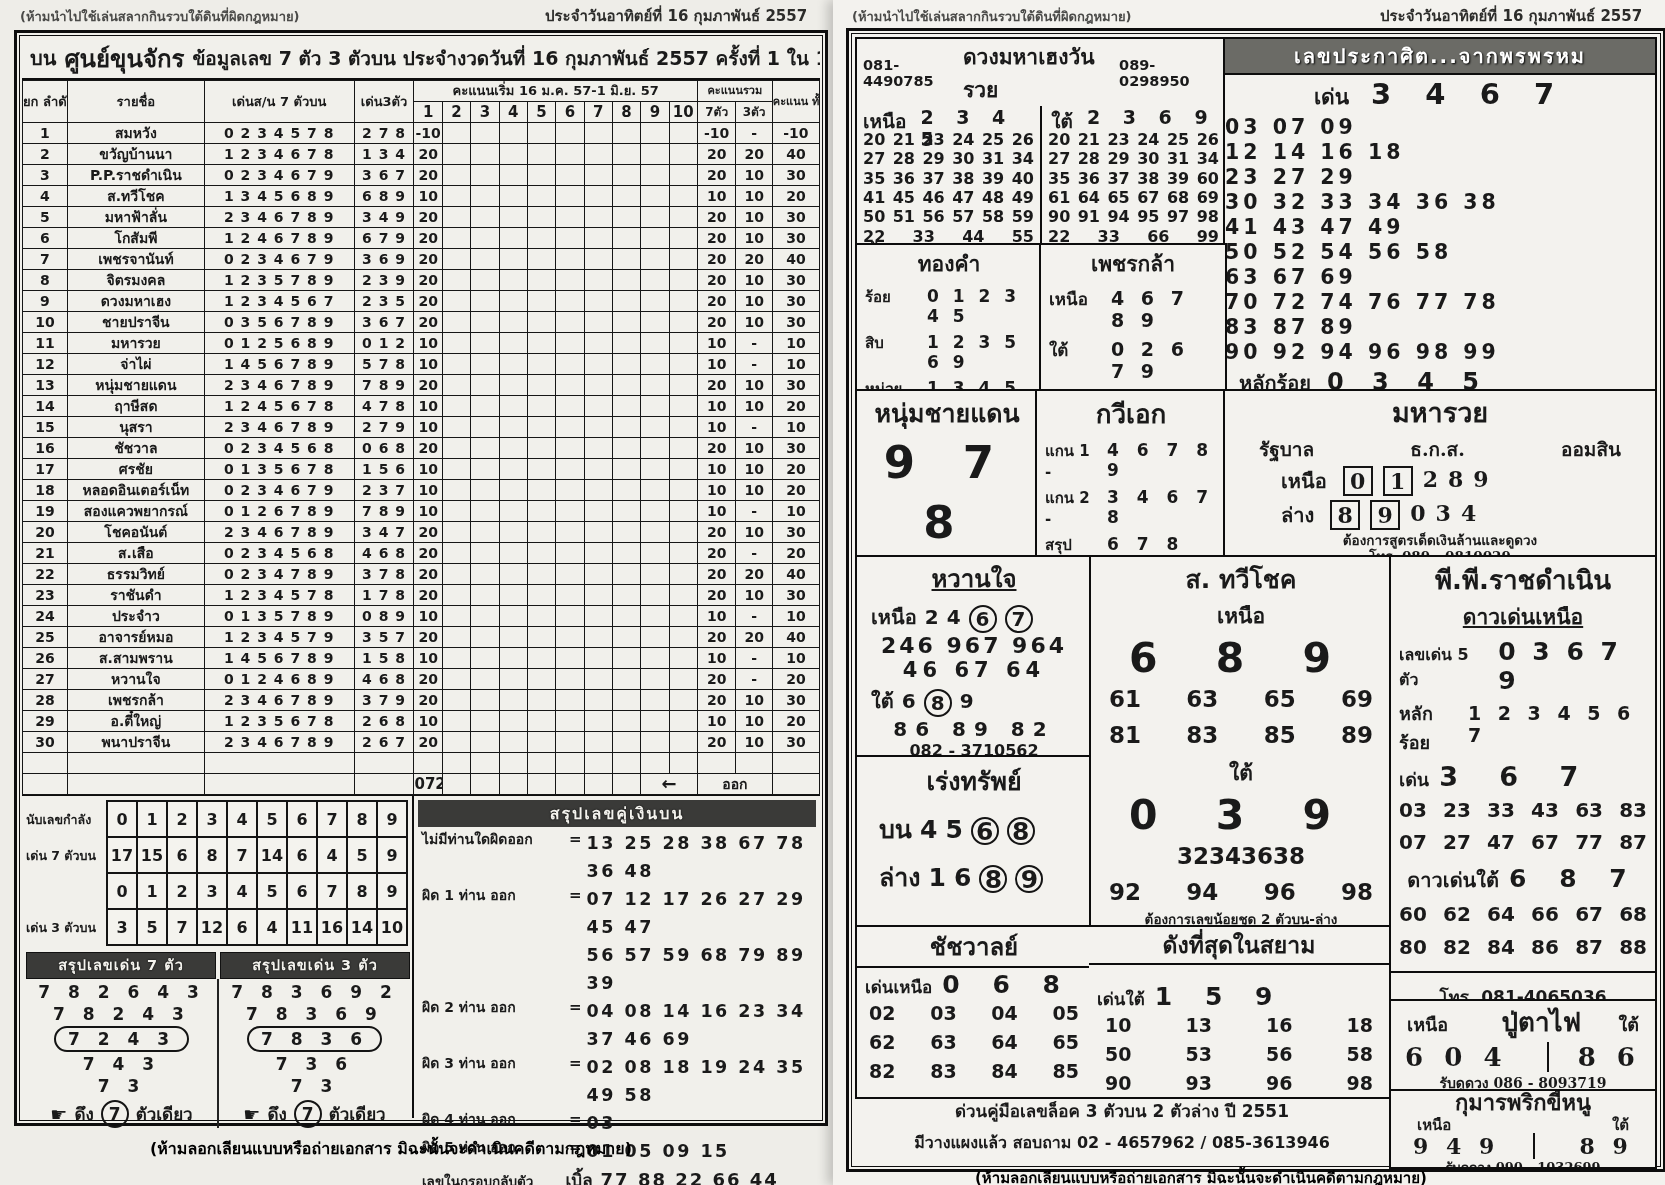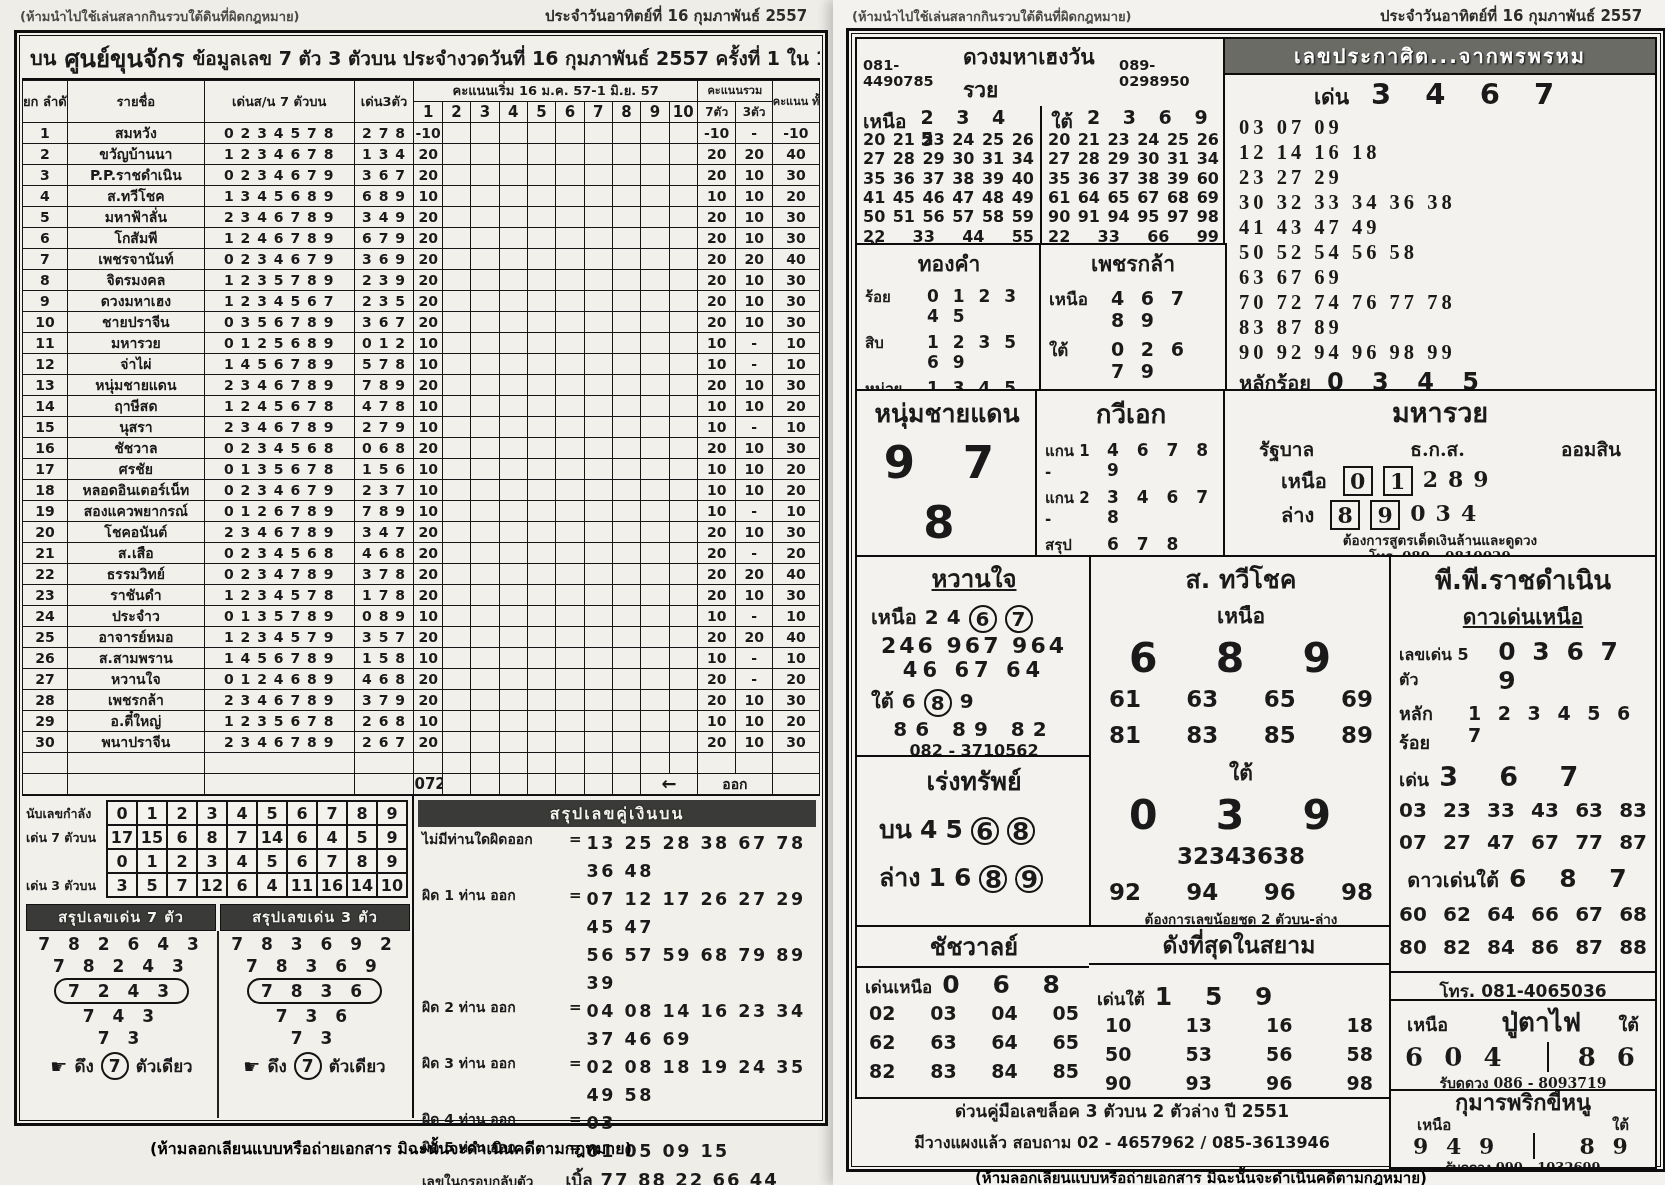--- a/index.html
+++ b/index.html
@@ -24,21 +24,21 @@
   .title-rest{font-size:19px;font-weight:bold;}
   table.main{border-collapse:collapse;width:100%;table-layout:fixed;}
   table.main th,table.main td{border:1px solid #161616;text-align:center;padding:0;
       font-weight:bold;font-size:14px;height:20px;line-height:18px;overflow:hidden;white-space:nowrap;}
   table.main thead th{font-size:13px;line-height:14px;}
   th.pre,td.pre{white-space:pre-line;}
   td.name-cell{text-align:left;padding-left:4px;font-size:13.5px;}
   td.numset{font-size:14.5px;letter-spacing:1px;}
   .lower{display:flex;flex:1;border-top:1px solid #0e0e0e;min-height:0;}
   .lower-left{width:384px;padding:6px 2px 0 4px;display:flex;flex-direction:column;}
-  .power-row{display:flex;align-items:stretch;height:24px;}
+  .power-row{display:flex;align-items:stretch;height:36px;}
   .power-label{width:82px;font-size:12.5px;font-weight:bold;display:flex;align-items:center;}
   .power-cell{width:28px;border:2px solid #141414;margin-left:-2px;margin-top:-2px;
       display:flex;align-items:center;justify-content:center;font-size:16px;font-weight:bold;background:#f4f3ee;}
   .sum-heads{display:flex;gap:4px;margin-top:6px;}
   .dark-bar{flex:1;background:#3a3a38;color:#f4f3ee;font-weight:bold;font-size:14.5px;
       text-align:center;height:25px;line-height:25px;border:1px solid #111;letter-spacing:1px;
       text-shadow:0 0 2px #000;overflow:hidden;white-space:nowrap;}
   .pyr-wrap{display:flex;flex:1;}
   .pyr{flex:1;text-align:center;font-weight:bold;font-size:17px;line-height:22px;padding-top:2px;}
   .pyr + .pyr{border-left:2px solid #222;}
@@ -78,21 +78,21 @@
   .dcol-rows{flex:1;display:flex;flex-direction:column;justify-content:space-around;}
   .spread{display:flex;justify-content:space-between;font-weight:bold;font-size:13.5px;}
   .dcol-foot{border-top:2px solid #0d0d0d;font-weight:bold;font-size:16px;height:26px;
              display:flex;align-items:center;justify-content:center;gap:12px;}
   .hdr-bar{background:#6b6b66;color:#fff;font-weight:bold;font-size:20px;text-align:center;
       height:34px;line-height:34px;letter-spacing:2px;text-shadow:1px 1px 2px #000;border-bottom:2px solid #0d0d0d;
       white-space:nowrap;overflow:hidden;}
   .prak-den{display:flex;justify-content:center;align-items:baseline;gap:22px;margin:2px 0;}
   .prak-den-lbl{font-size:21px;font-weight:bold;}
   .prak-den-val{font-size:29px;font-weight:bold;letter-spacing:12px;}
-  .prak-rows{padding-left:14px;font-family:Liberation Serif, serif;}
+  .prak-rows{}
   .prak-rows div{font-size:20.5px;font-weight:bold;letter-spacing:4px;line-height:25px;}
   .prak-foot{display:flex;align-items:baseline;gap:16px;padding-left:14px;margin-top:2px;}
   .prak-foot-lbl{font-size:20px;font-weight:bold;}
   .prak-foot-val{font-size:24px;font-weight:bold;letter-spacing:10px;}
   .lab-line{display:flex;align-items:baseline;padding:0 8px;gap:10px;font-weight:bold;}
   .phone-line{text-align:center;font-weight:bold;}
   .serif{font-family:"DejaVu Serif",serif;}
   .mah-cols{display:flex;justify-content:space-between;padding:0 34px;font-size:19px;font-weight:bold;}
   .mah-row{display:flex;align-items:center;gap:16px;padding-left:56px;font-size:22px;font-weight:bold;height:34px;}
   .mah-row .rich span{margin-right:10px;}
@@ -1310,21 +1310,21 @@
           </div>
           <div class="spread" style="font-size: inherit;">
             <span>80</span>
             <span>82</span>
             <span>84</span>
             <span>86</span>
             <span>87</span>
             <span>88</span>
           </div>
         </div>
-      <div class="phone-line" style="font-size:17px;border-top:2px solid #0d0d0d;margin-top:6px;padding-top:4px;">โทร. 081-4065036</div>
+      <div class="phone-line" style="font-size:17px;border-top:2px solid #0d0d0d;margin-top:6px;padding-top:10px;">โทร. 081-4065036</div>
     </div>
 
     <div class="bx serif" style="left:540px;top:968px;width:264px;height:90px;">
       <div style="display:flex;align-items:baseline;justify-content:space-between;padding:0 16px;">
         <span style="font-size:18px;font-weight:bold;">เหนือ</span>
         <span style="font-size:26px;font-weight:bold;margin-left:16px;">ปู่ตาไฟ</span>
         <span style="font-size:18px;font-weight:bold;">ใต้</span>
       </div>
       <div style="display:flex;justify-content:space-around;align-items:center;">
         <span style="font-size:26px;font-weight:bold;letter-spacing:6px;border-right:2px solid #111;padding-right:40px;">6 0 4</span>

